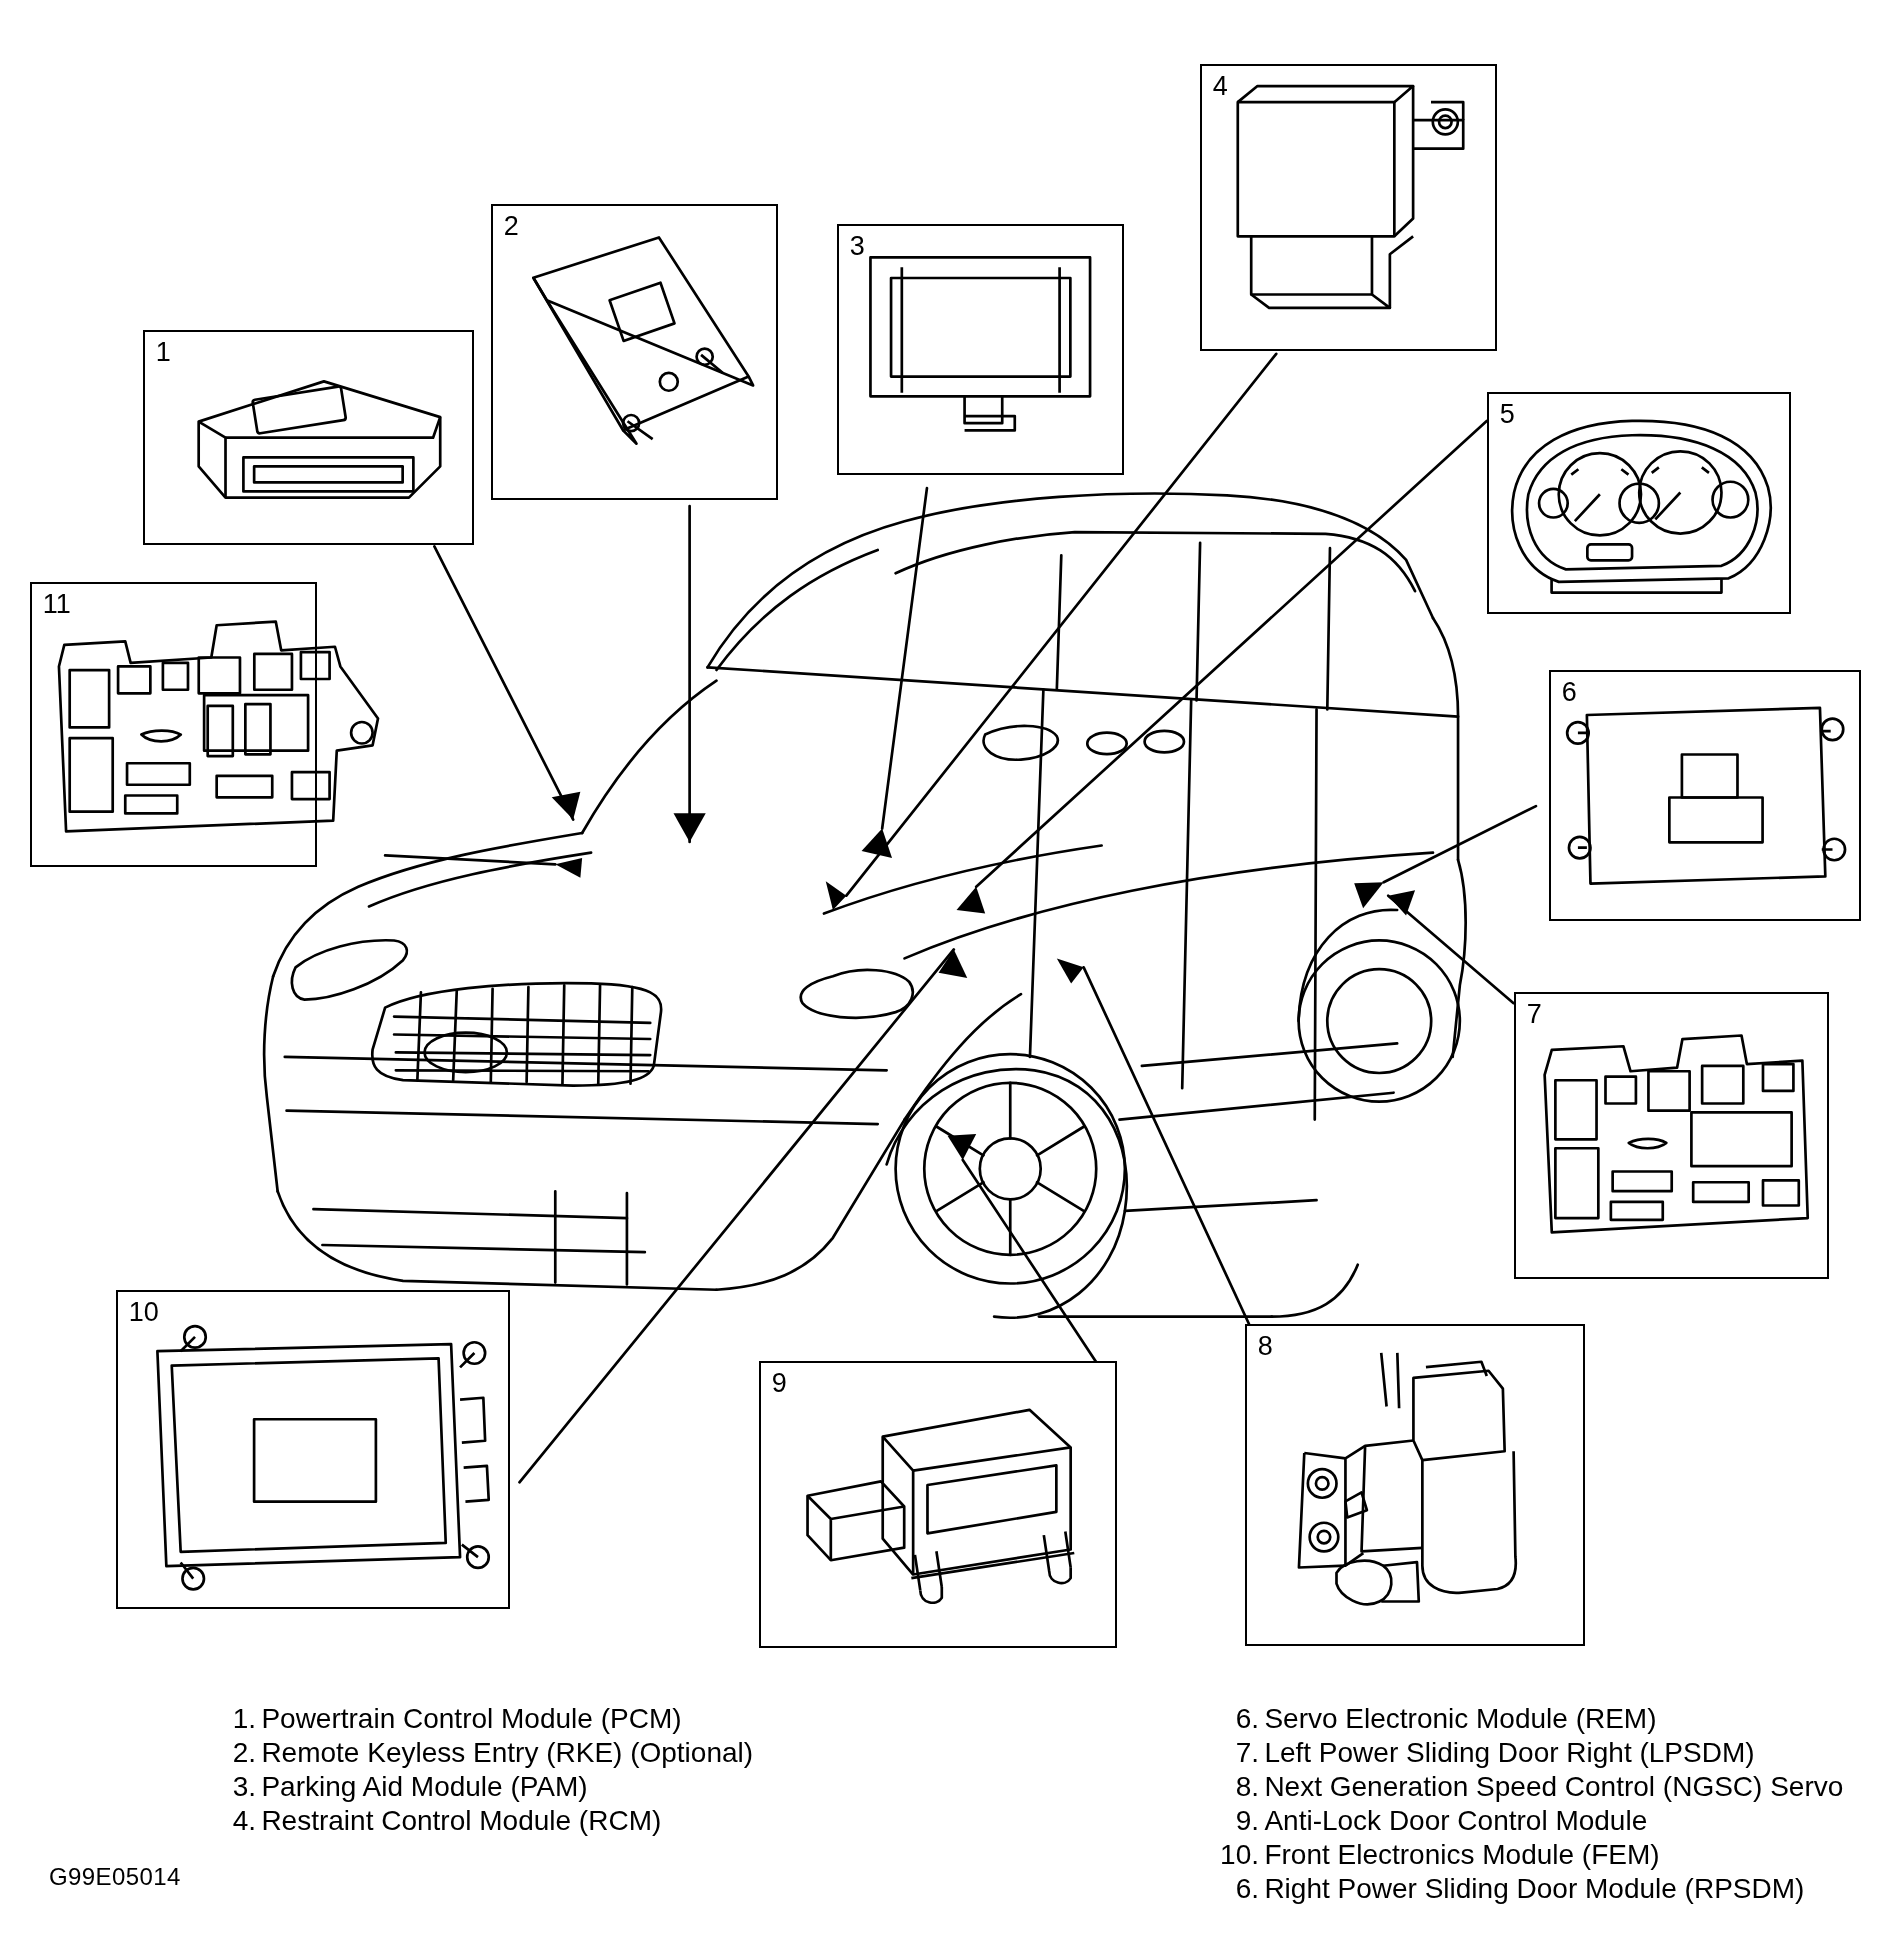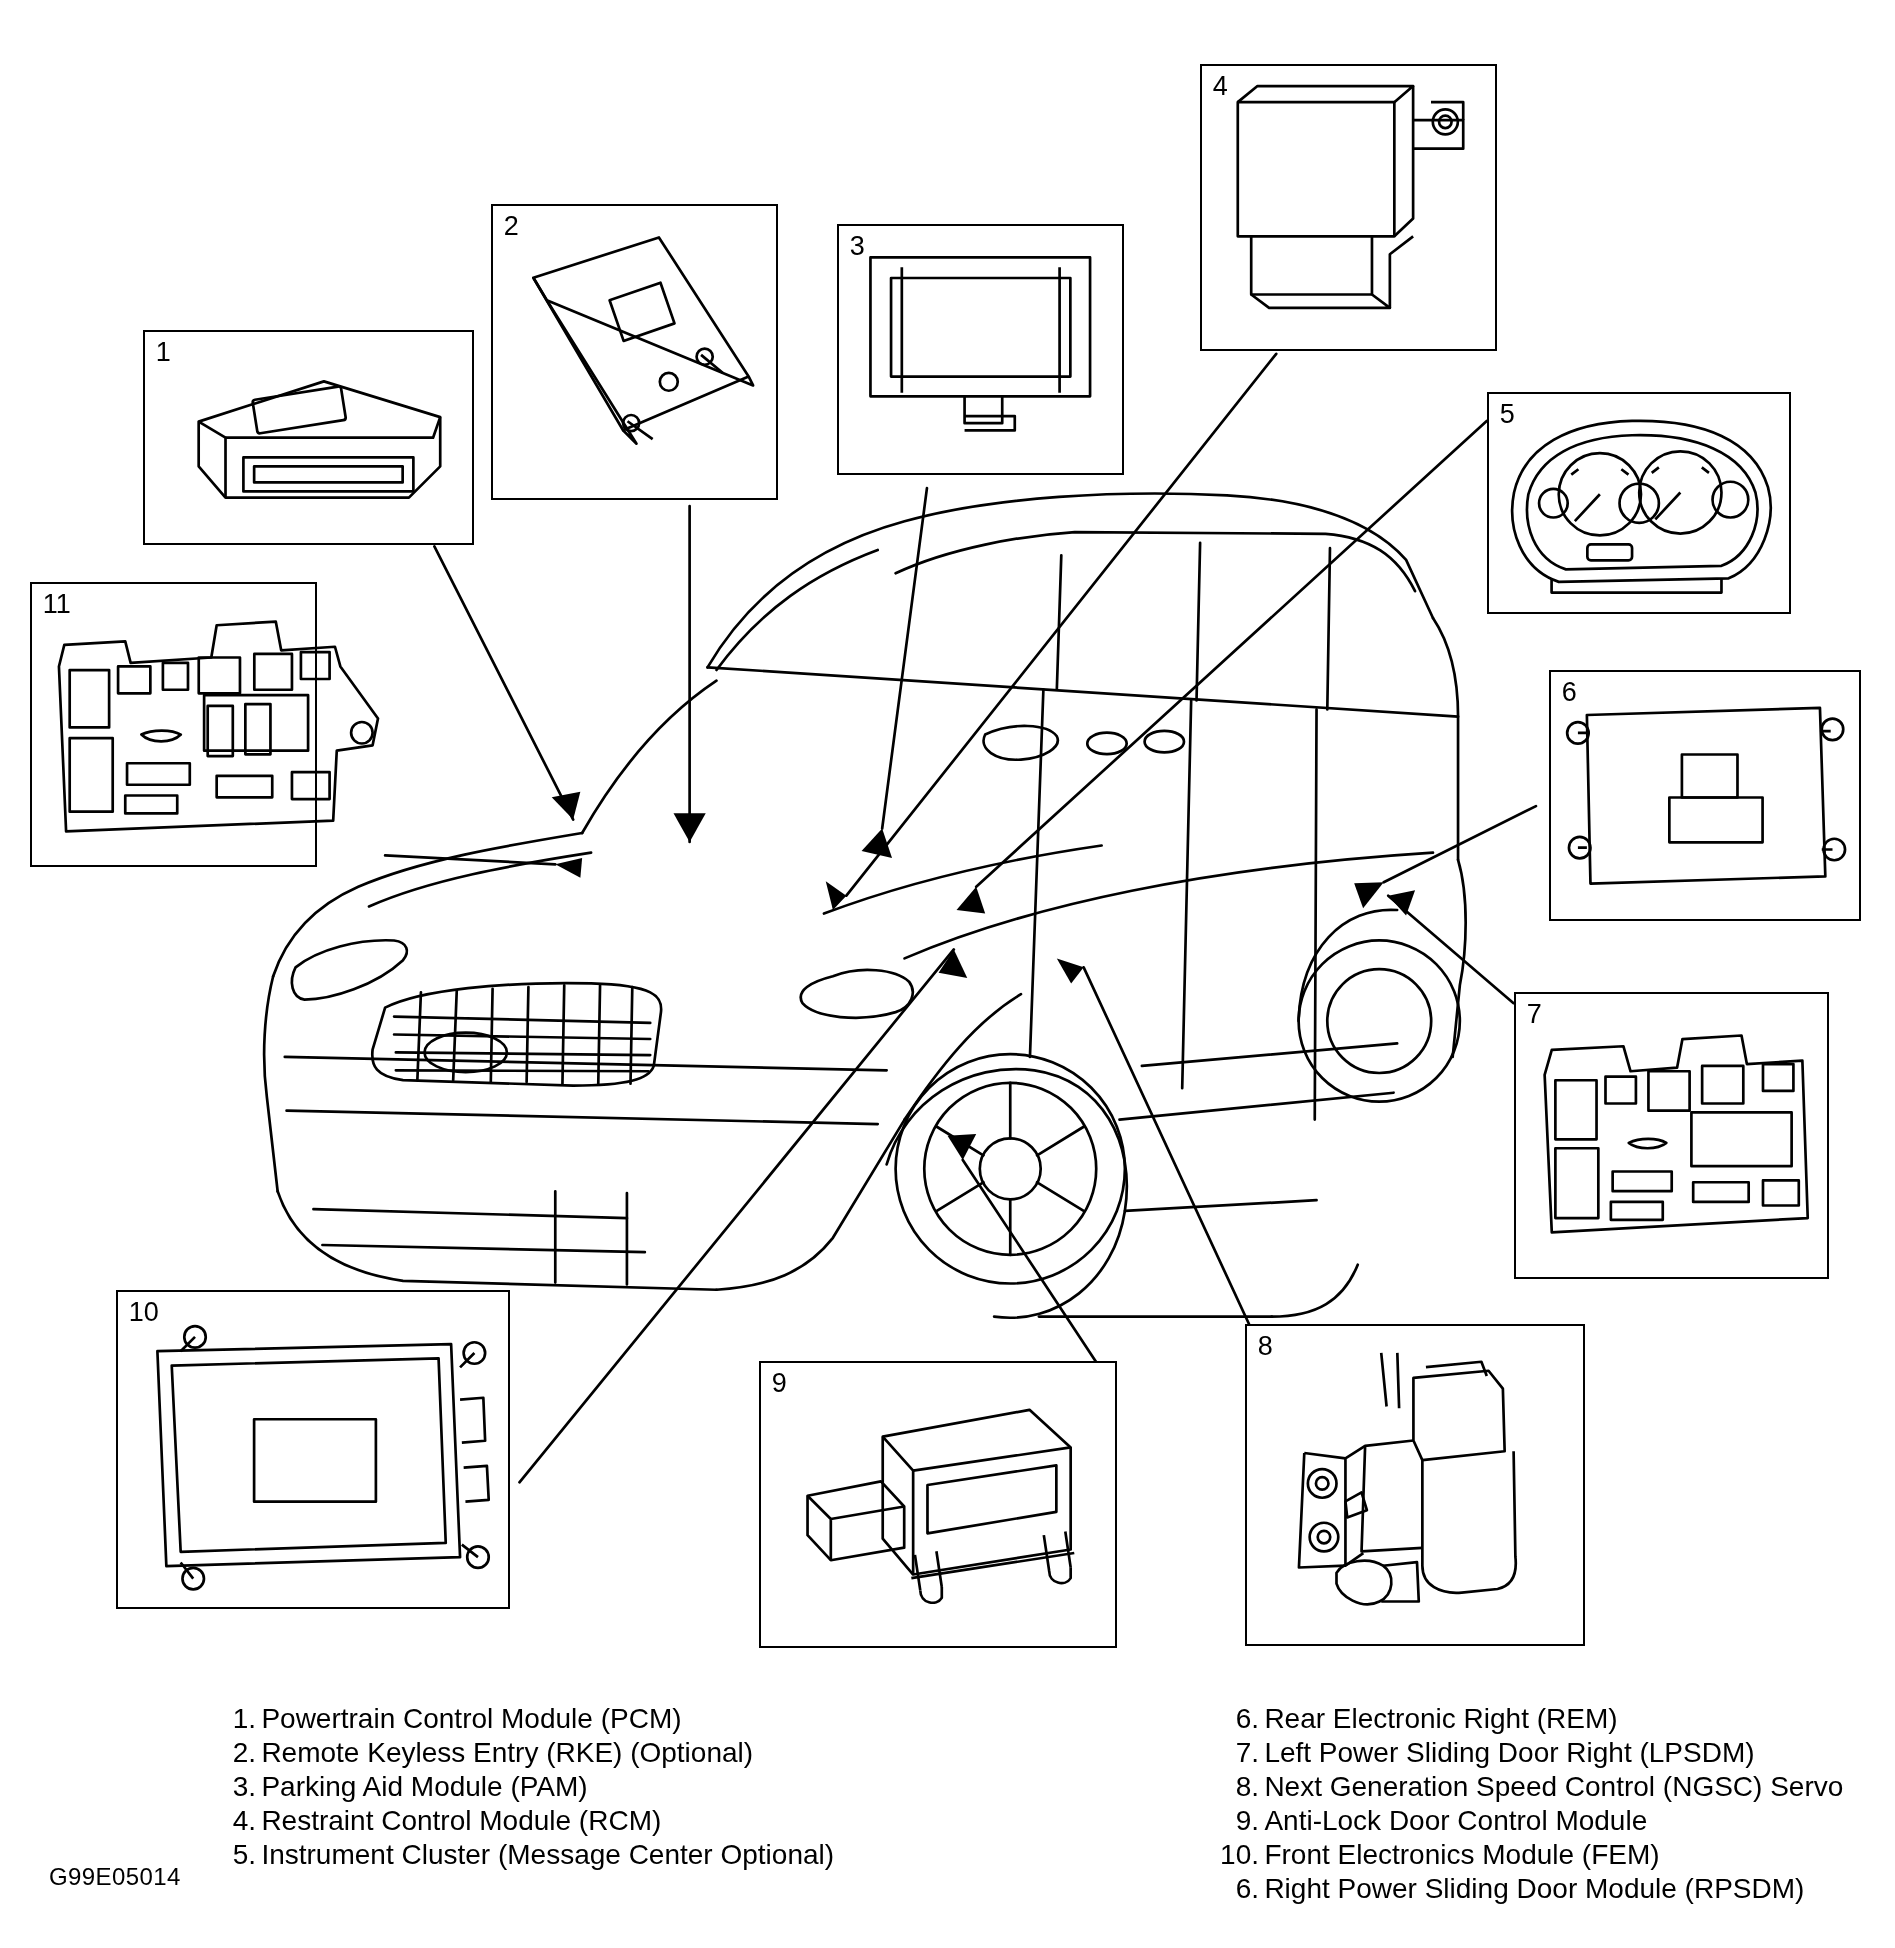--- a/index.html
+++ b/index.html
@@ -357,28 +357,25 @@
       </div>
       <div class="legend-item">
         <span class="num">2.</span><span>Remote Keyless Entry (RKE) (Optional)</span>
       </div>
       <div class="legend-item">
         <span class="num">3.</span><span>Parking Aid Module (PAM)</span>
       </div>
       <div class="legend-item">
         <span class="num">4.</span><span>Restraint Control Module (RCM)</span>
       </div>
-      <div class="legend-item">
-        <span class="num">5.</span><span>Instrument Cluster (Message Center Optional)</span>
-      </div>
     </div>
 
     <div class="legend-col right">
       <div class="legend-item">
-        <span class="num">6.</span><span>Rear Electronic Right (REM)</span>
+        <span class="num">6.</span><span>Servo Electronic Module (REM)</span>
       </div>
       <div class="legend-item">
         <span class="num">7.</span><span>Left Power Sliding Door Right (LPSDM)</span>
       </div>
       <div class="legend-item">
         <span class="num">8.</span><span>Next Generation Speed Control (NGSC) Servo</span>
       </div>
       <div class="legend-item">
         <span class="num">9.</span><span>Anti-Lock Door Control Module</span>
       </div>

